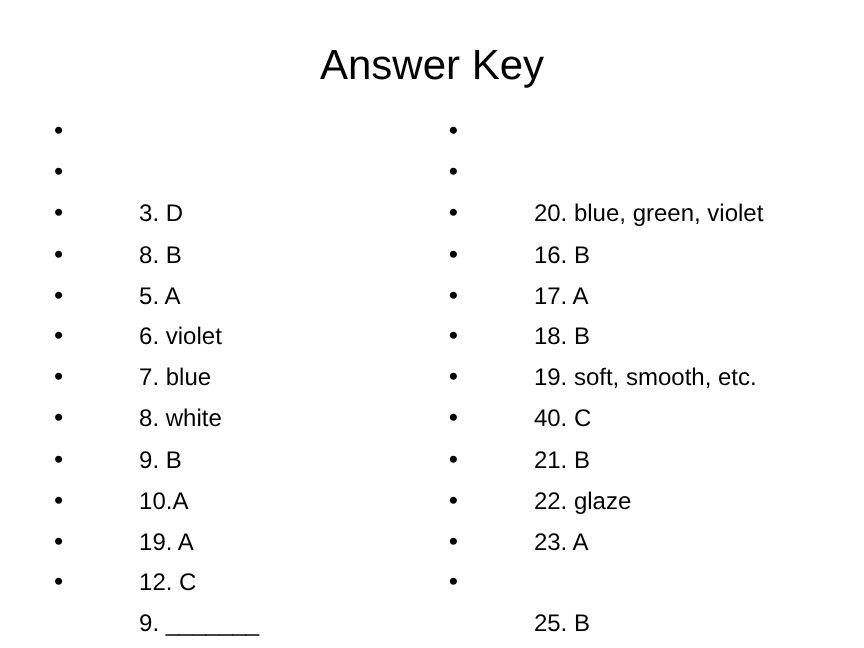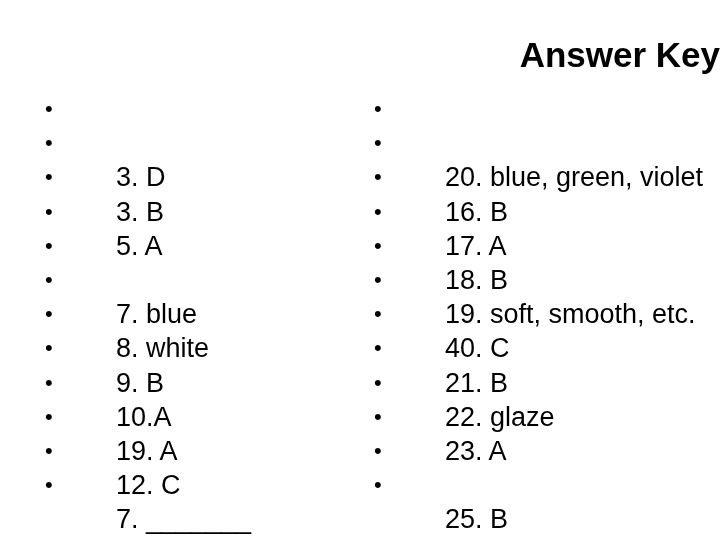--- a/index.html
+++ b/index.html
@@ -18,24 +18,24 @@
     position: relative;
     width: 720px;
     height: 540px;
     background: #FFFFFF;
   }
   #slide-title {
     position: absolute;
     left: 0;
     top: 34px;
     width: 720px;
-    text-align: right;
+    text-align: center;
     font-size: 35px;
     line-height: 42px;
-    font-weight: bold;
+    font-weight: normal;
     color: #000000;
     letter-spacing: 0px;
     white-space: nowrap;
   }
   .column {
     position: absolute;
     top: 92px;
   }
   #column-left {
     left: 40px;
@@ -64,51 +64,52 @@
     position: absolute;
     left: 5px;
     top: 0;
     height: 34.2px;
     line-height: 34.2px;
     font-size: 22px;
     color: #000000;
   }
   .answer-text {
     display: inline;
-    font-size: 27px;
+    font-size: 20px;
     color: #000000;
   }
 </style>
 </head>
 <body>
 
 <div id="slide">
 
   <div id="slide-title">Answer Key</div>
 
   <div class="column" id="column-left">
     <ul class="answer-list">
 
       <li class="answer-item">
         <span class="bullet-marker">•</span>
         <span class="answer-text">3. D</span>
       </li>
 
       <li class="answer-item">
         <span class="bullet-marker">•</span>
-        <span class="answer-text">3. B</span>
+        <span class="answer-text">8. B</span>
       </li>
 
       <li class="answer-item">
         <span class="bullet-marker">•</span>
         <span class="answer-text">5. A</span>
       </li>
 
       <li class="answer-item">
         <span class="bullet-marker">•</span>
+        <span class="answer-text">6. violet</span>
       </li>
 
       <li class="answer-item">
         <span class="bullet-marker">•</span>
         <span class="answer-text">7. blue</span>
       </li>
 
       <li class="answer-item">
         <span class="bullet-marker">•</span>
         <span class="answer-text">8. white</span>
@@ -129,21 +130,21 @@
         <span class="answer-text">19. A</span>
       </li>
 
       <li class="answer-item">
         <span class="bullet-marker">•</span>
         <span class="answer-text">12. C</span>
       </li>
 
       <li class="answer-item">
         <span class="bullet-marker">•</span>
-        <span class="answer-text">7. _______</span>
+        <span class="answer-text">9. _______</span>
       </li>
 
       <li class="answer-item">
         <span class="bullet-marker">•</span>
         
       </li>
 
     </ul>
   </div>
 

